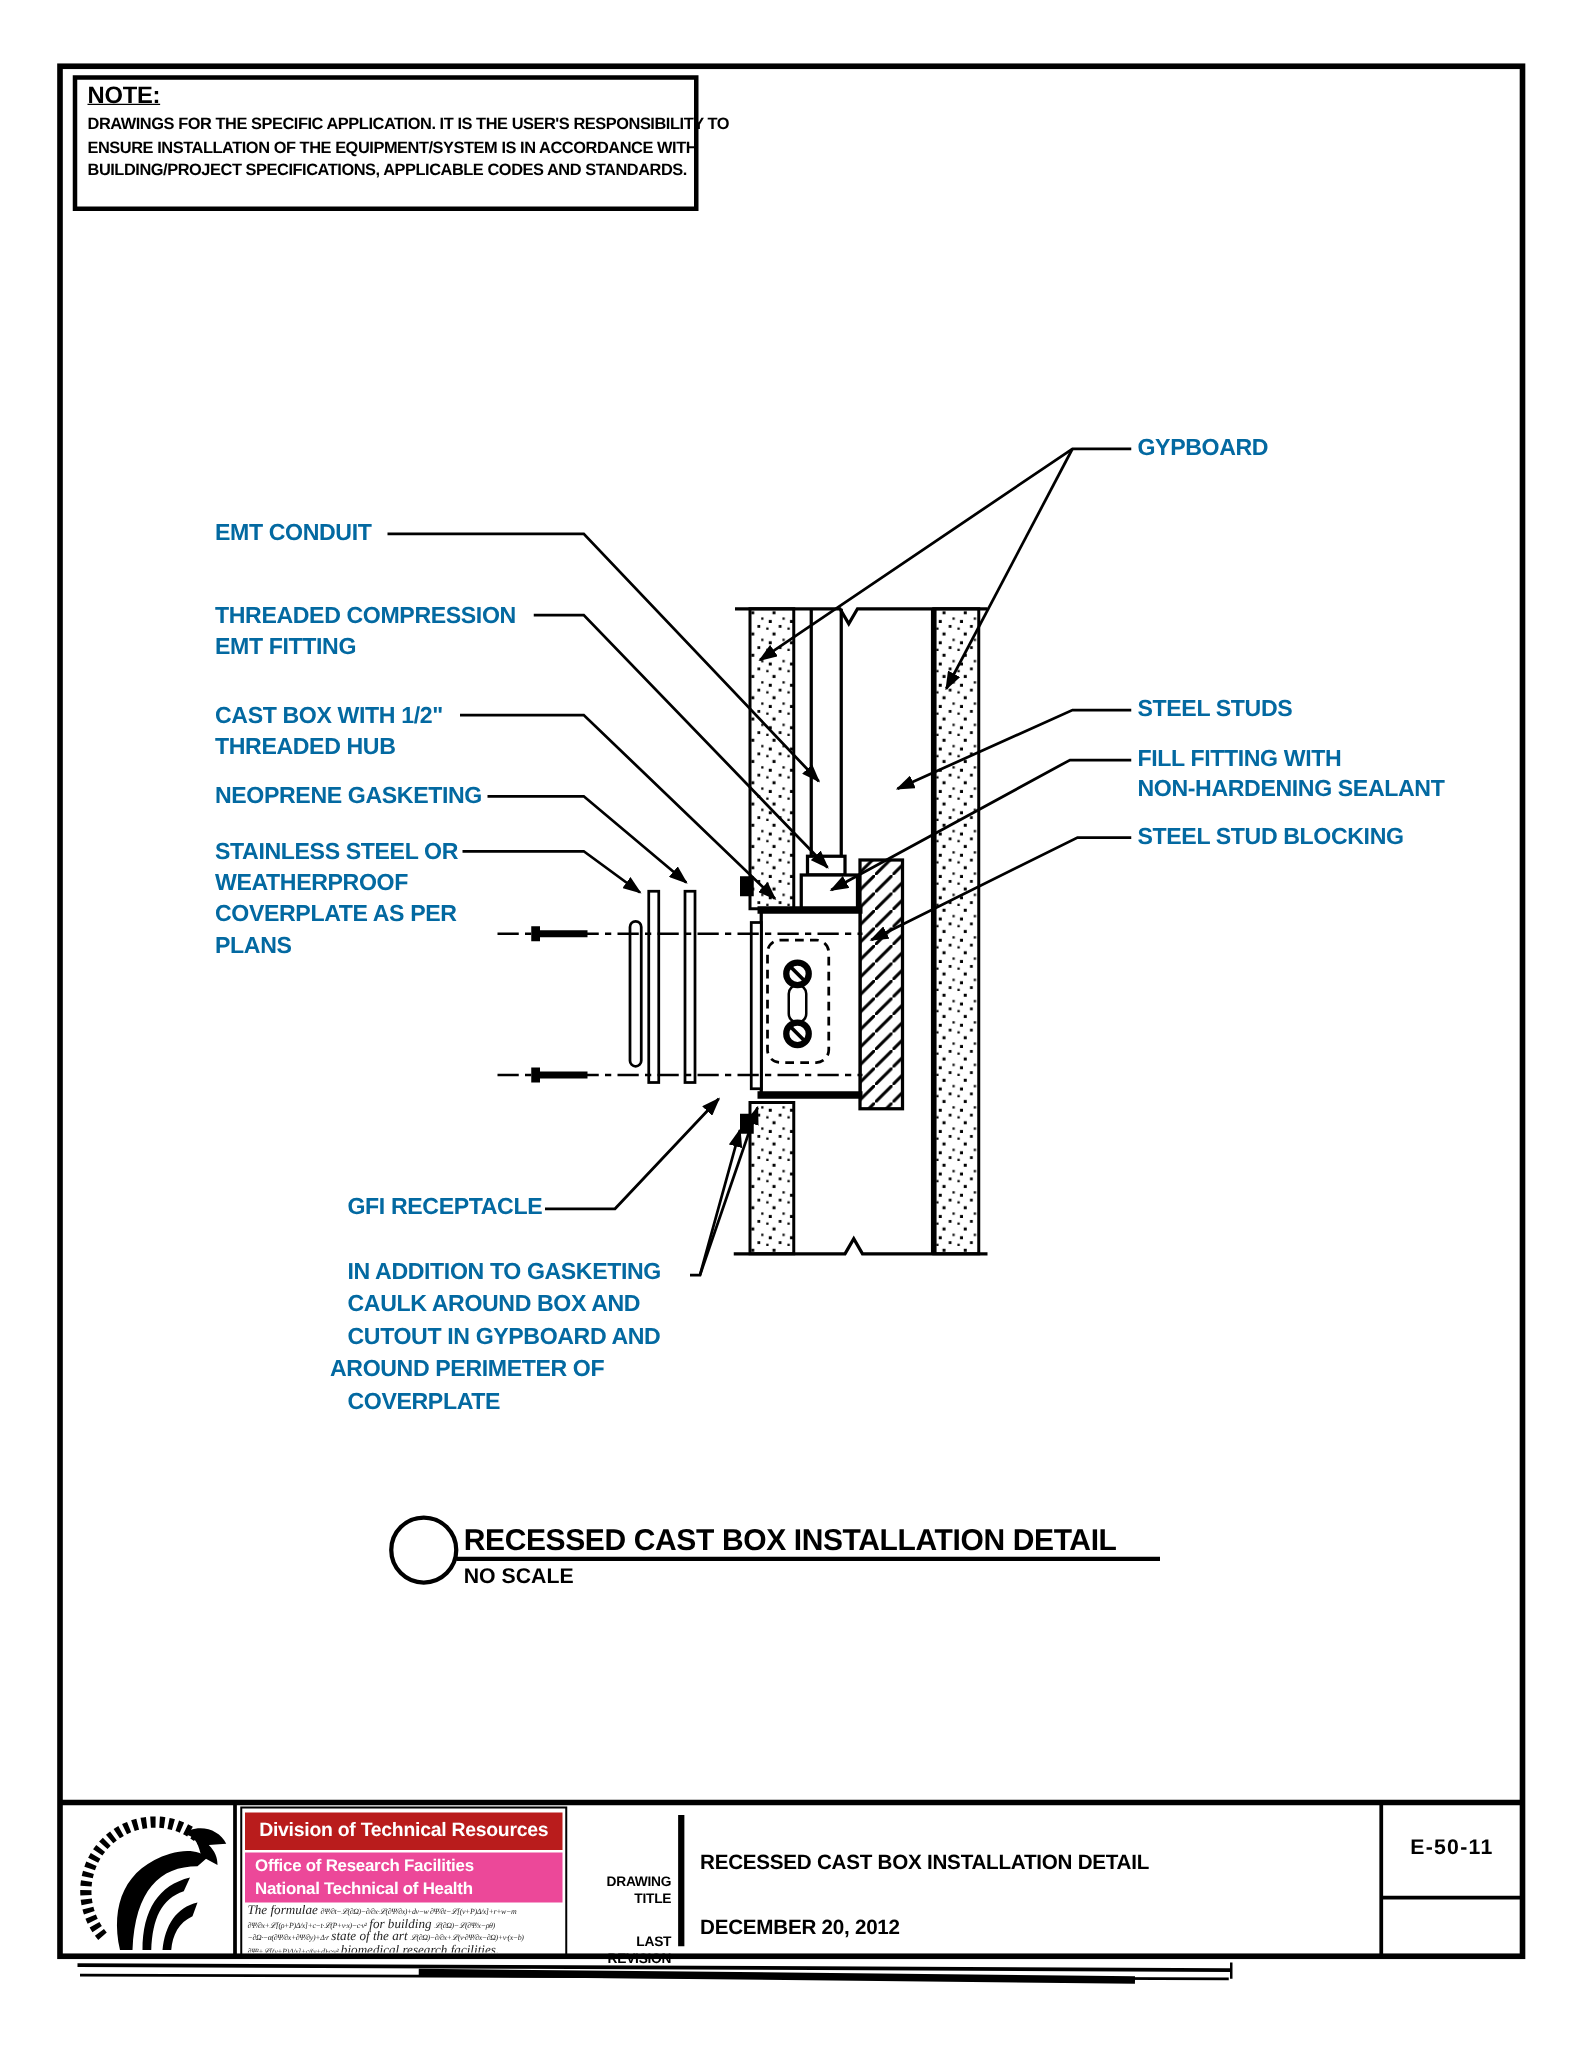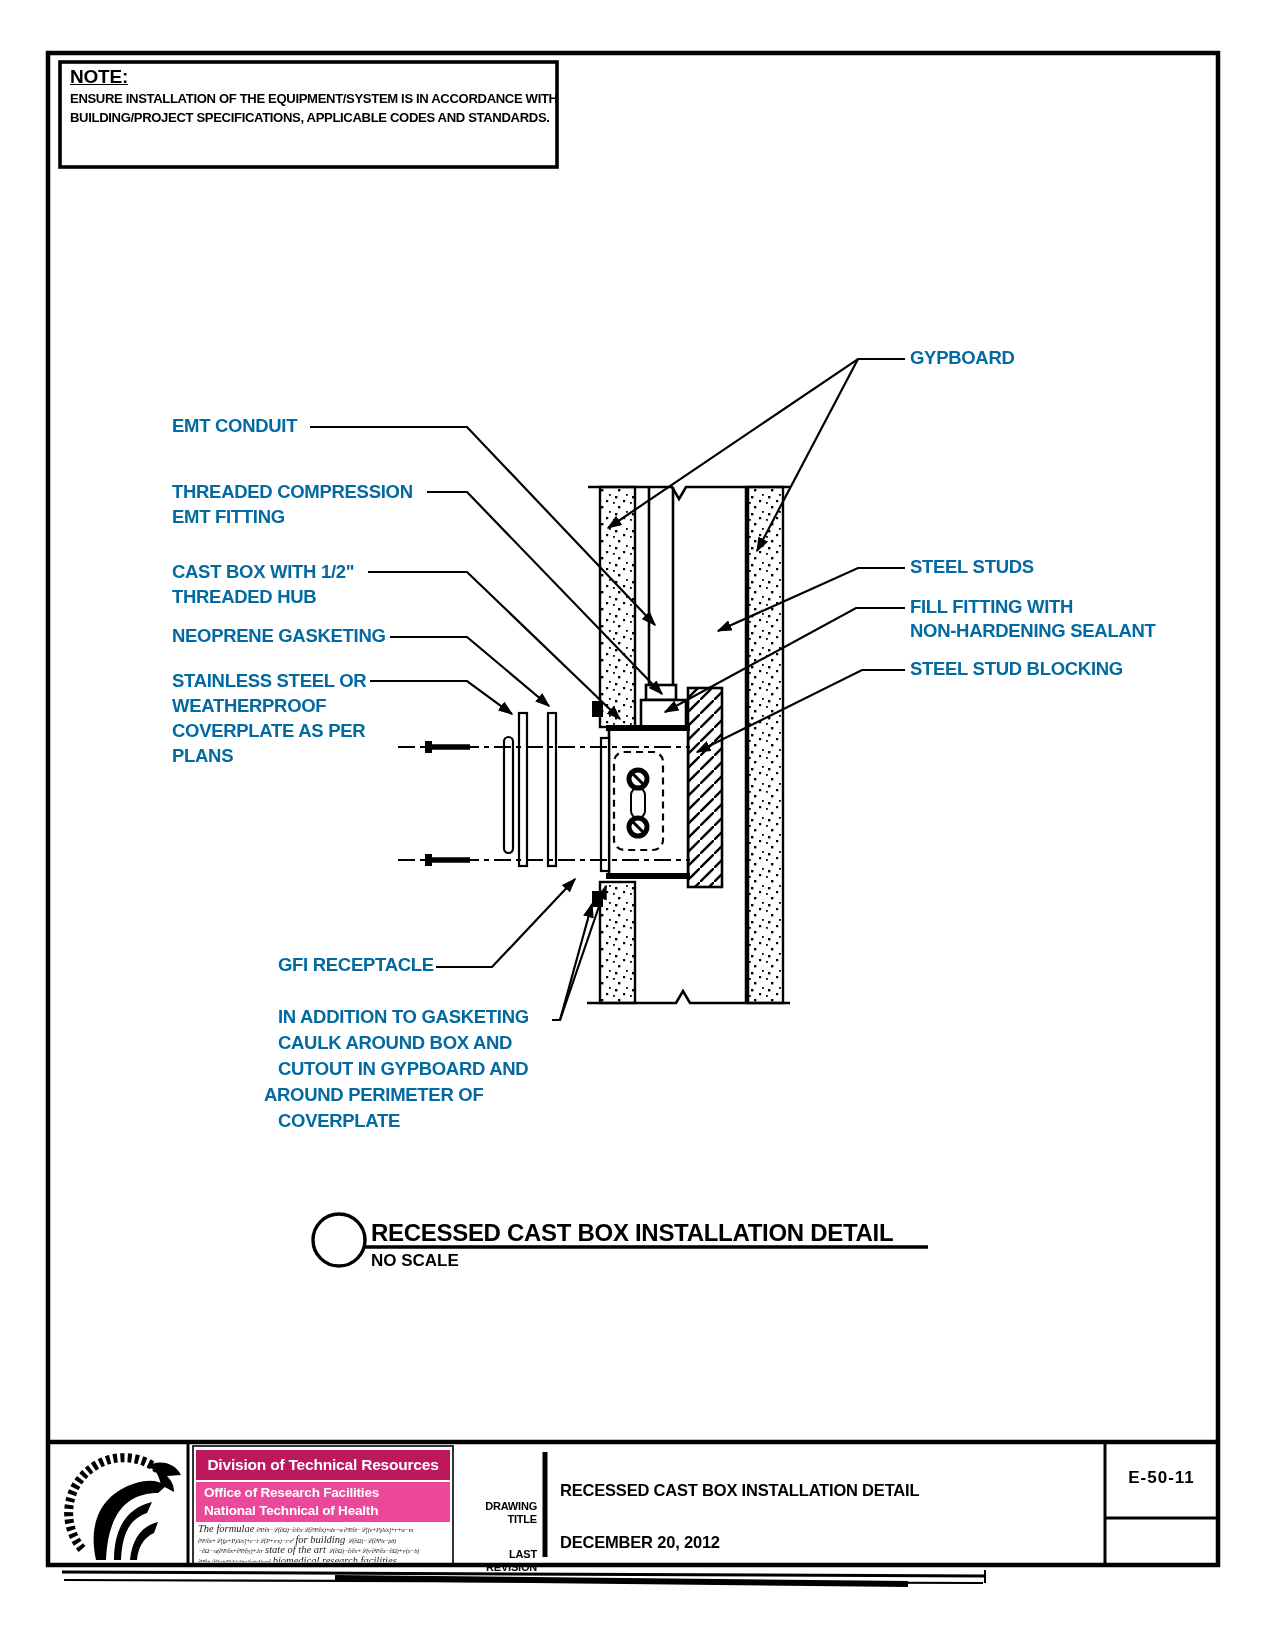--- a/index.html
+++ b/index.html
@@ -25,21 +25,21 @@
   }
   .detail-title{
     position:absolute;left:371px;top:1219px;font-size:24px;font-weight:700;
     letter-spacing:-0.3px;white-space:nowrap;
   }
   .detail-scale{
     position:absolute;left:371px;top:1251px;font-size:17px;font-weight:700;
     white-space:nowrap;
   }
   .tb-division{
-    position:absolute;left:196px;top:1450px;width:254px;height:30px;background:#be185d;
+    position:absolute;left:196px;top:1450px;width:254px;height:30px;background:#b91c1c;
     color:#fff;font-size:15.5px;font-weight:700;line-height:30px;text-align:center;
     letter-spacing:-0.2px;white-space:nowrap;
   }
   .tb-gray{
     position:absolute;left:196px;top:1482px;width:254px;height:40px;background:#ec4899;
     color:#fff;font-weight:700;font-size:13.5px;line-height:18px;padding-top:2px;
     box-sizing:border-box;padding-left:8px;letter-spacing:-0.2px;white-space:nowrap;
   }
   .tb-formulae{
     position:absolute;left:198px;top:1524px;width:252px;height:38px;
@@ -196,20 +196,21 @@
   <g stroke="#000" fill="none">
     <path d="M62 1572 L985 1576" stroke-width="3"></path>
     <path d="M64 1580 L983 1583" stroke-width="2.2"></path>
     <path d="M335 1578 L908 1584" stroke-width="6"></path>
     <path d="M985 1570 L985 1583" stroke-width="2"></path>
   </g>
 </svg>
 
 <div class="note">
   <div class="note-title">NOTE:</div>
+  <div class="note-line">DRAWINGS FOR THE SPECIFIC APPLICATION.  IT IS THE USER'S RESPONSIBILITY TO</div>
   <div class="note-line">ENSURE INSTALLATION OF THE EQUIPMENT/SYSTEM IS IN ACCORDANCE WITH</div>
   <div class="note-line">BUILDING/PROJECT SPECIFICATIONS, APPLICABLE CODES AND STANDARDS.</div>
 </div>
 
 <div class="lbl" style="left:172px;top:417px">EMT CONDUIT</div>
 <div class="lbl" style="left:172px;top:483px">THREADED COMPRESSION</div>
 <div class="lbl" style="left:172px;top:508px">EMT FITTING</div>
 <div class="lbl" style="left:172px;top:563px">CAST BOX WITH 1/2"</div>
 <div class="lbl" style="left:172px;top:588px">THREADED HUB</div>
 <div class="lbl" style="left:172px;top:627px">NEOPRENE GASKETING</div>

